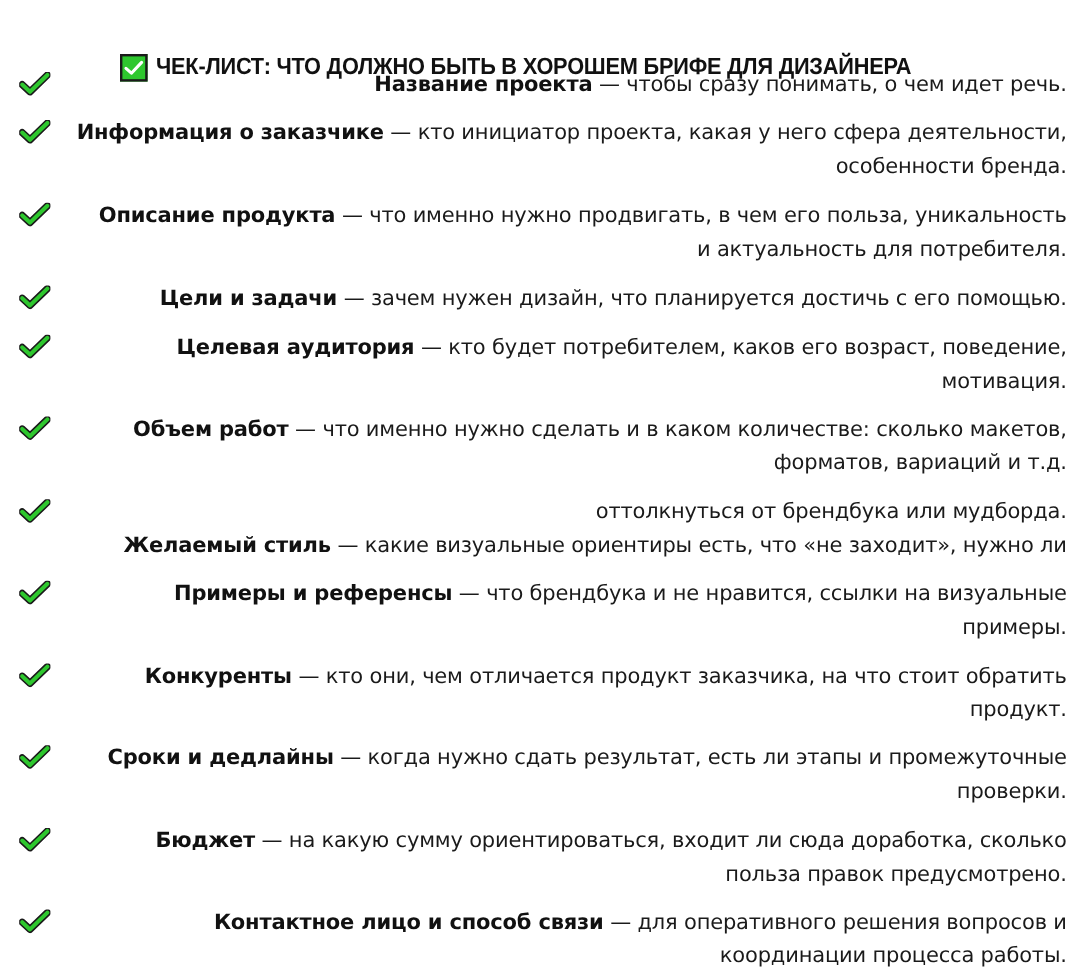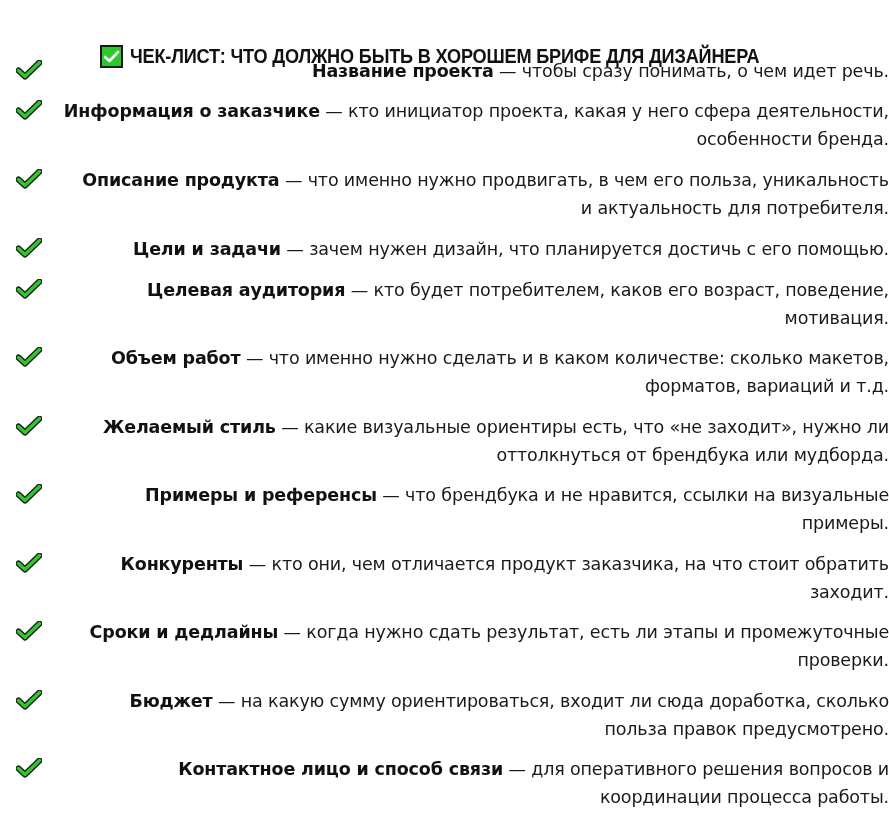--- a/index.html
+++ b/index.html
@@ -163,22 +163,22 @@
     </div>
   </div>
     <div class="item" style="top: 414px;">
     <span class="check">
       <svg width="26" height="20" viewBox="0 0 26 20">
         <path d="M2.5 10.5 L9 16.5 L23.5 2.5" fill="none" stroke="#1a1a1a" stroke-width="6" stroke-linecap="round" stroke-linejoin="round"></path>
         <path d="M2.5 10.5 L9 16.5 L23.5 2.5" fill="none" stroke="#2ec72e" stroke-width="3.4" stroke-linecap="round" stroke-linejoin="round"></path>
       </svg>
     </span>
     <div class="item-text">
+      <span class="line desc2">оттолкнуться от брендбука или мудборда.</span>
       <span class="line"><b class="term">Желаемый стиль</b><span class="desc1"> — какие визуальные ориентиры есть, что «не заходит», нужно ли</span></span>
-      <span class="line desc2">оттолкнуться от брендбука или мудборда.</span>
     </div>
   </div>
     <div class="item" style="top: 482px;">
     <span class="check">
       <svg width="26" height="20" viewBox="0 0 26 20">
         <path d="M2.5 10.5 L9 16.5 L23.5 2.5" fill="none" stroke="#1a1a1a" stroke-width="6" stroke-linecap="round" stroke-linejoin="round"></path>
         <path d="M2.5 10.5 L9 16.5 L23.5 2.5" fill="none" stroke="#2ec72e" stroke-width="3.4" stroke-linecap="round" stroke-linejoin="round"></path>
       </svg>
     </span>
     <div class="item-text">
@@ -188,21 +188,21 @@
   </div>
     <div class="item" style="top: 551px;">
     <span class="check">
       <svg width="26" height="20" viewBox="0 0 26 20">
         <path d="M2.5 10.5 L9 16.5 L23.5 2.5" fill="none" stroke="#1a1a1a" stroke-width="6" stroke-linecap="round" stroke-linejoin="round"></path>
         <path d="M2.5 10.5 L9 16.5 L23.5 2.5" fill="none" stroke="#2ec72e" stroke-width="3.4" stroke-linecap="round" stroke-linejoin="round"></path>
       </svg>
     </span>
     <div class="item-text">
       <span class="line"><b class="term">Конкуренты</b><span class="desc1"> — кто они, чем отличается продукт заказчика, на что стоит обратить</span></span>
-      <span class="line desc2">заходит.</span>
+      <span class="line desc2">продукт.</span>
     </div>
   </div>
     <div class="item" style="top: 619px;">
     <span class="check">
       <svg width="26" height="20" viewBox="0 0 26 20">
         <path d="M2.5 10.5 L9 16.5 L23.5 2.5" fill="none" stroke="#1a1a1a" stroke-width="6" stroke-linecap="round" stroke-linejoin="round"></path>
         <path d="M2.5 10.5 L9 16.5 L23.5 2.5" fill="none" stroke="#2ec72e" stroke-width="3.4" stroke-linecap="round" stroke-linejoin="round"></path>
       </svg>
     </span>
     <div class="item-text">

